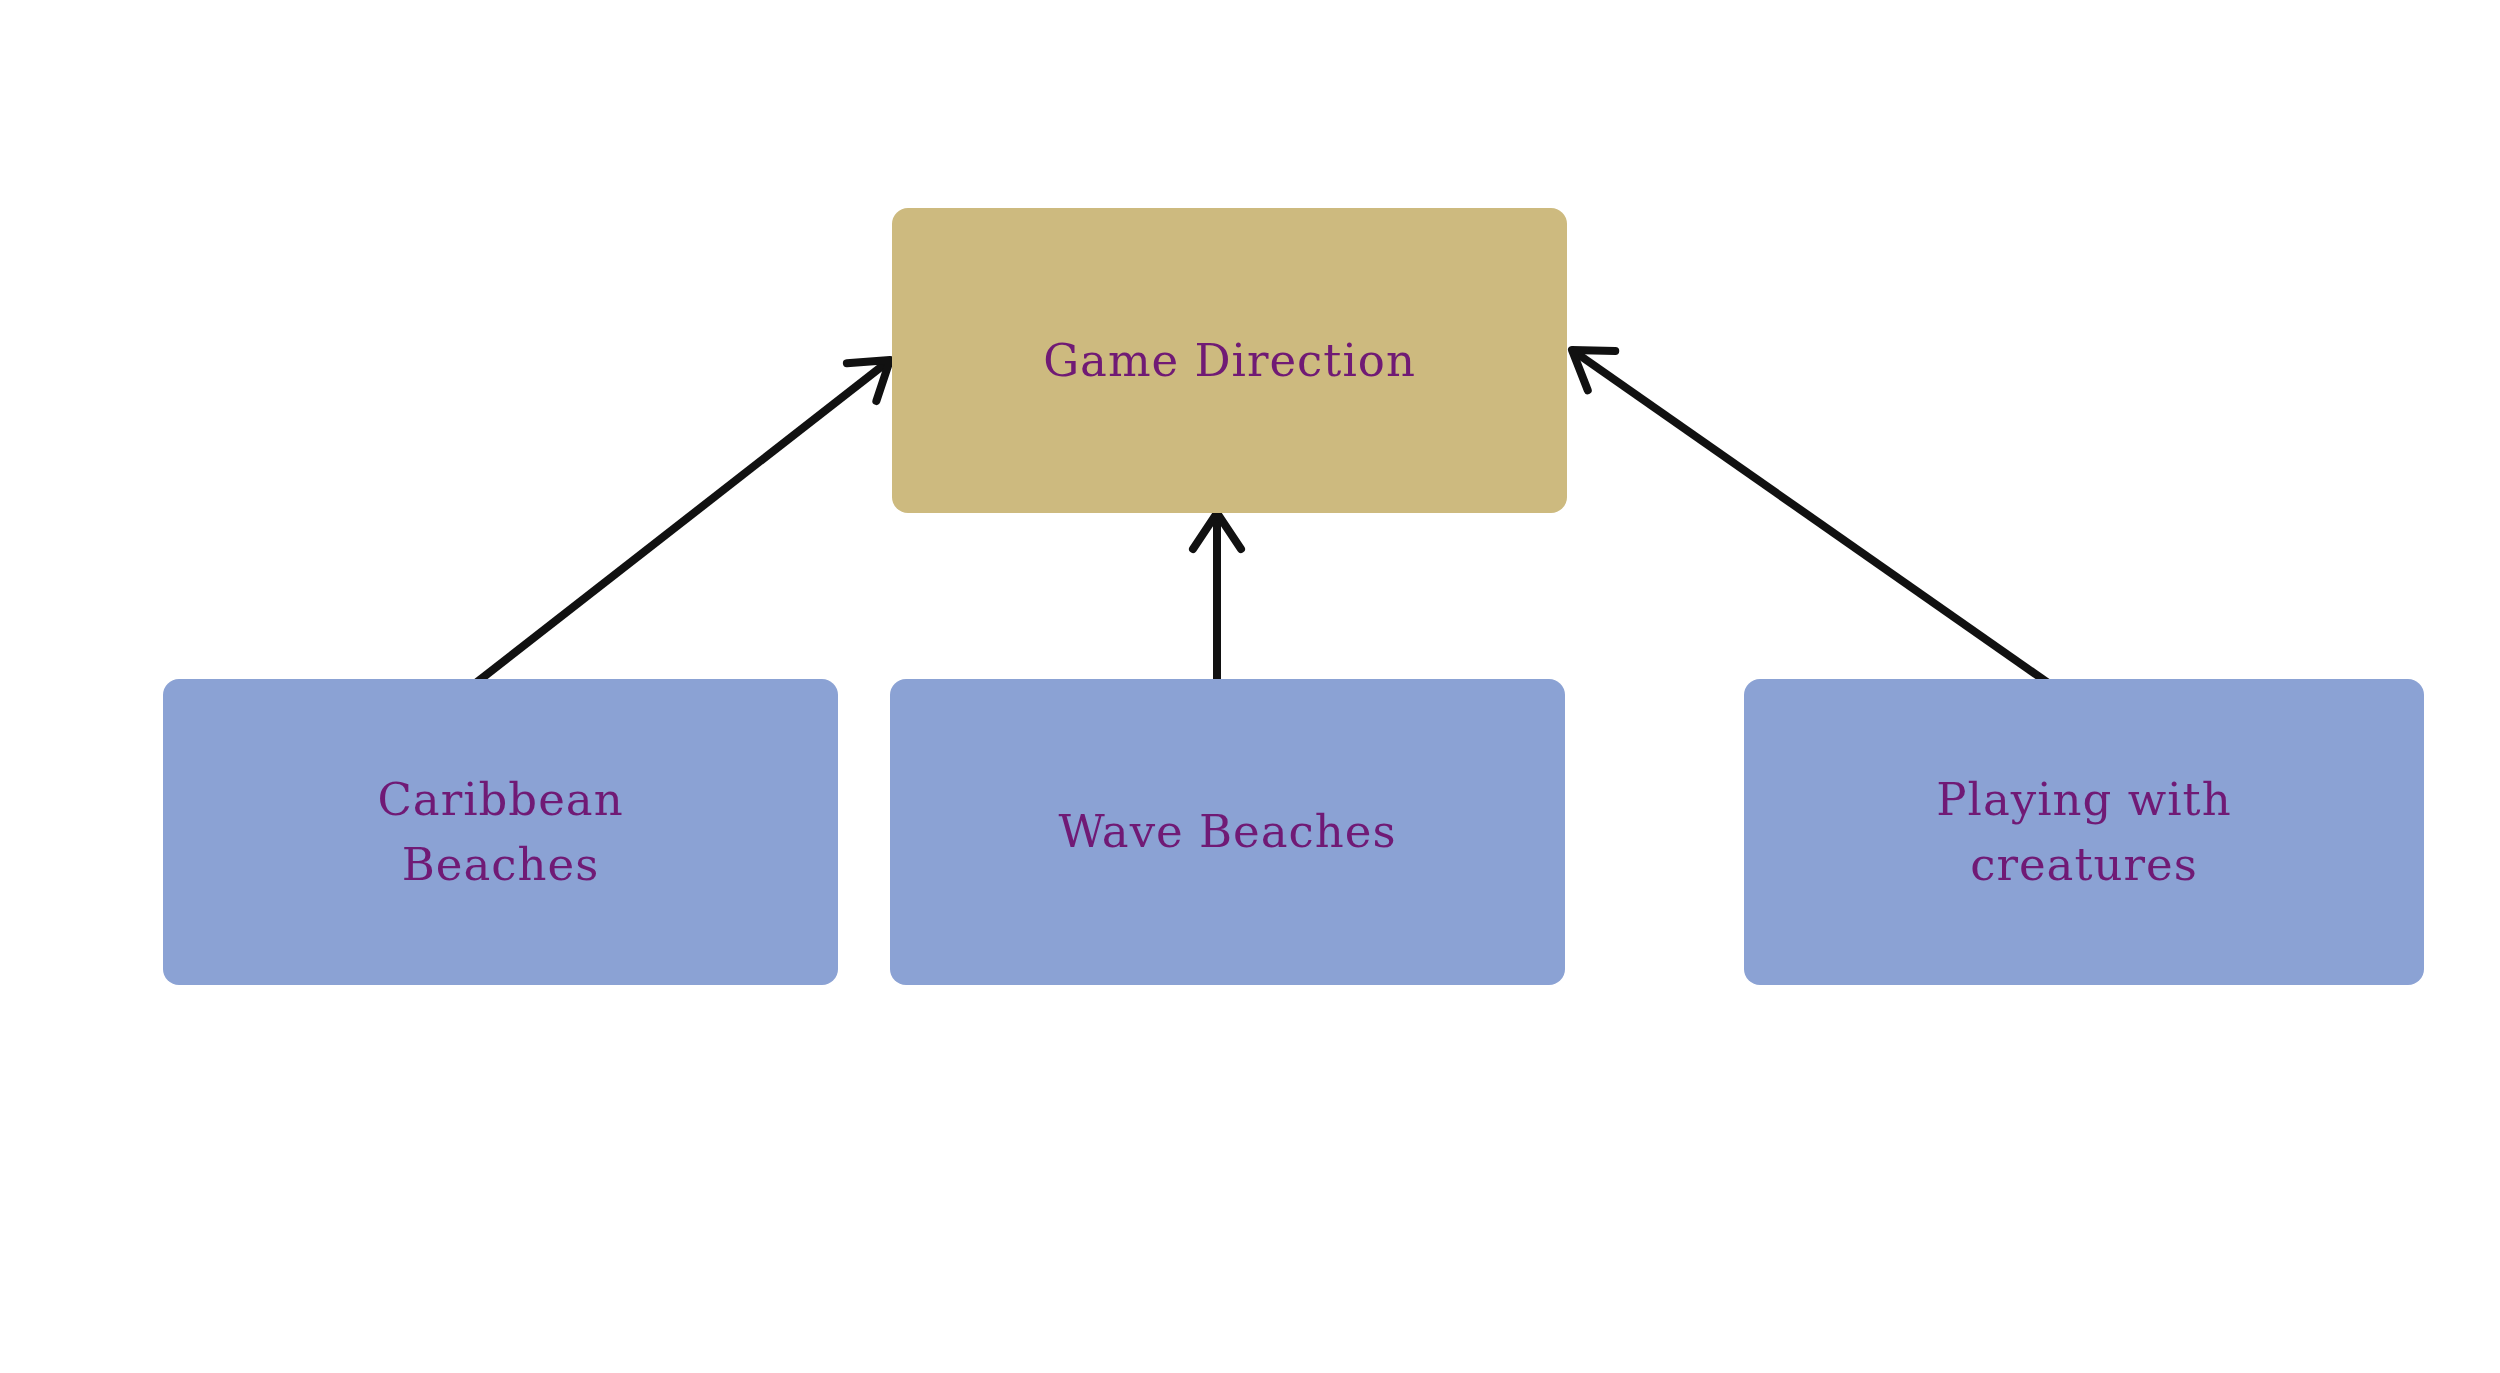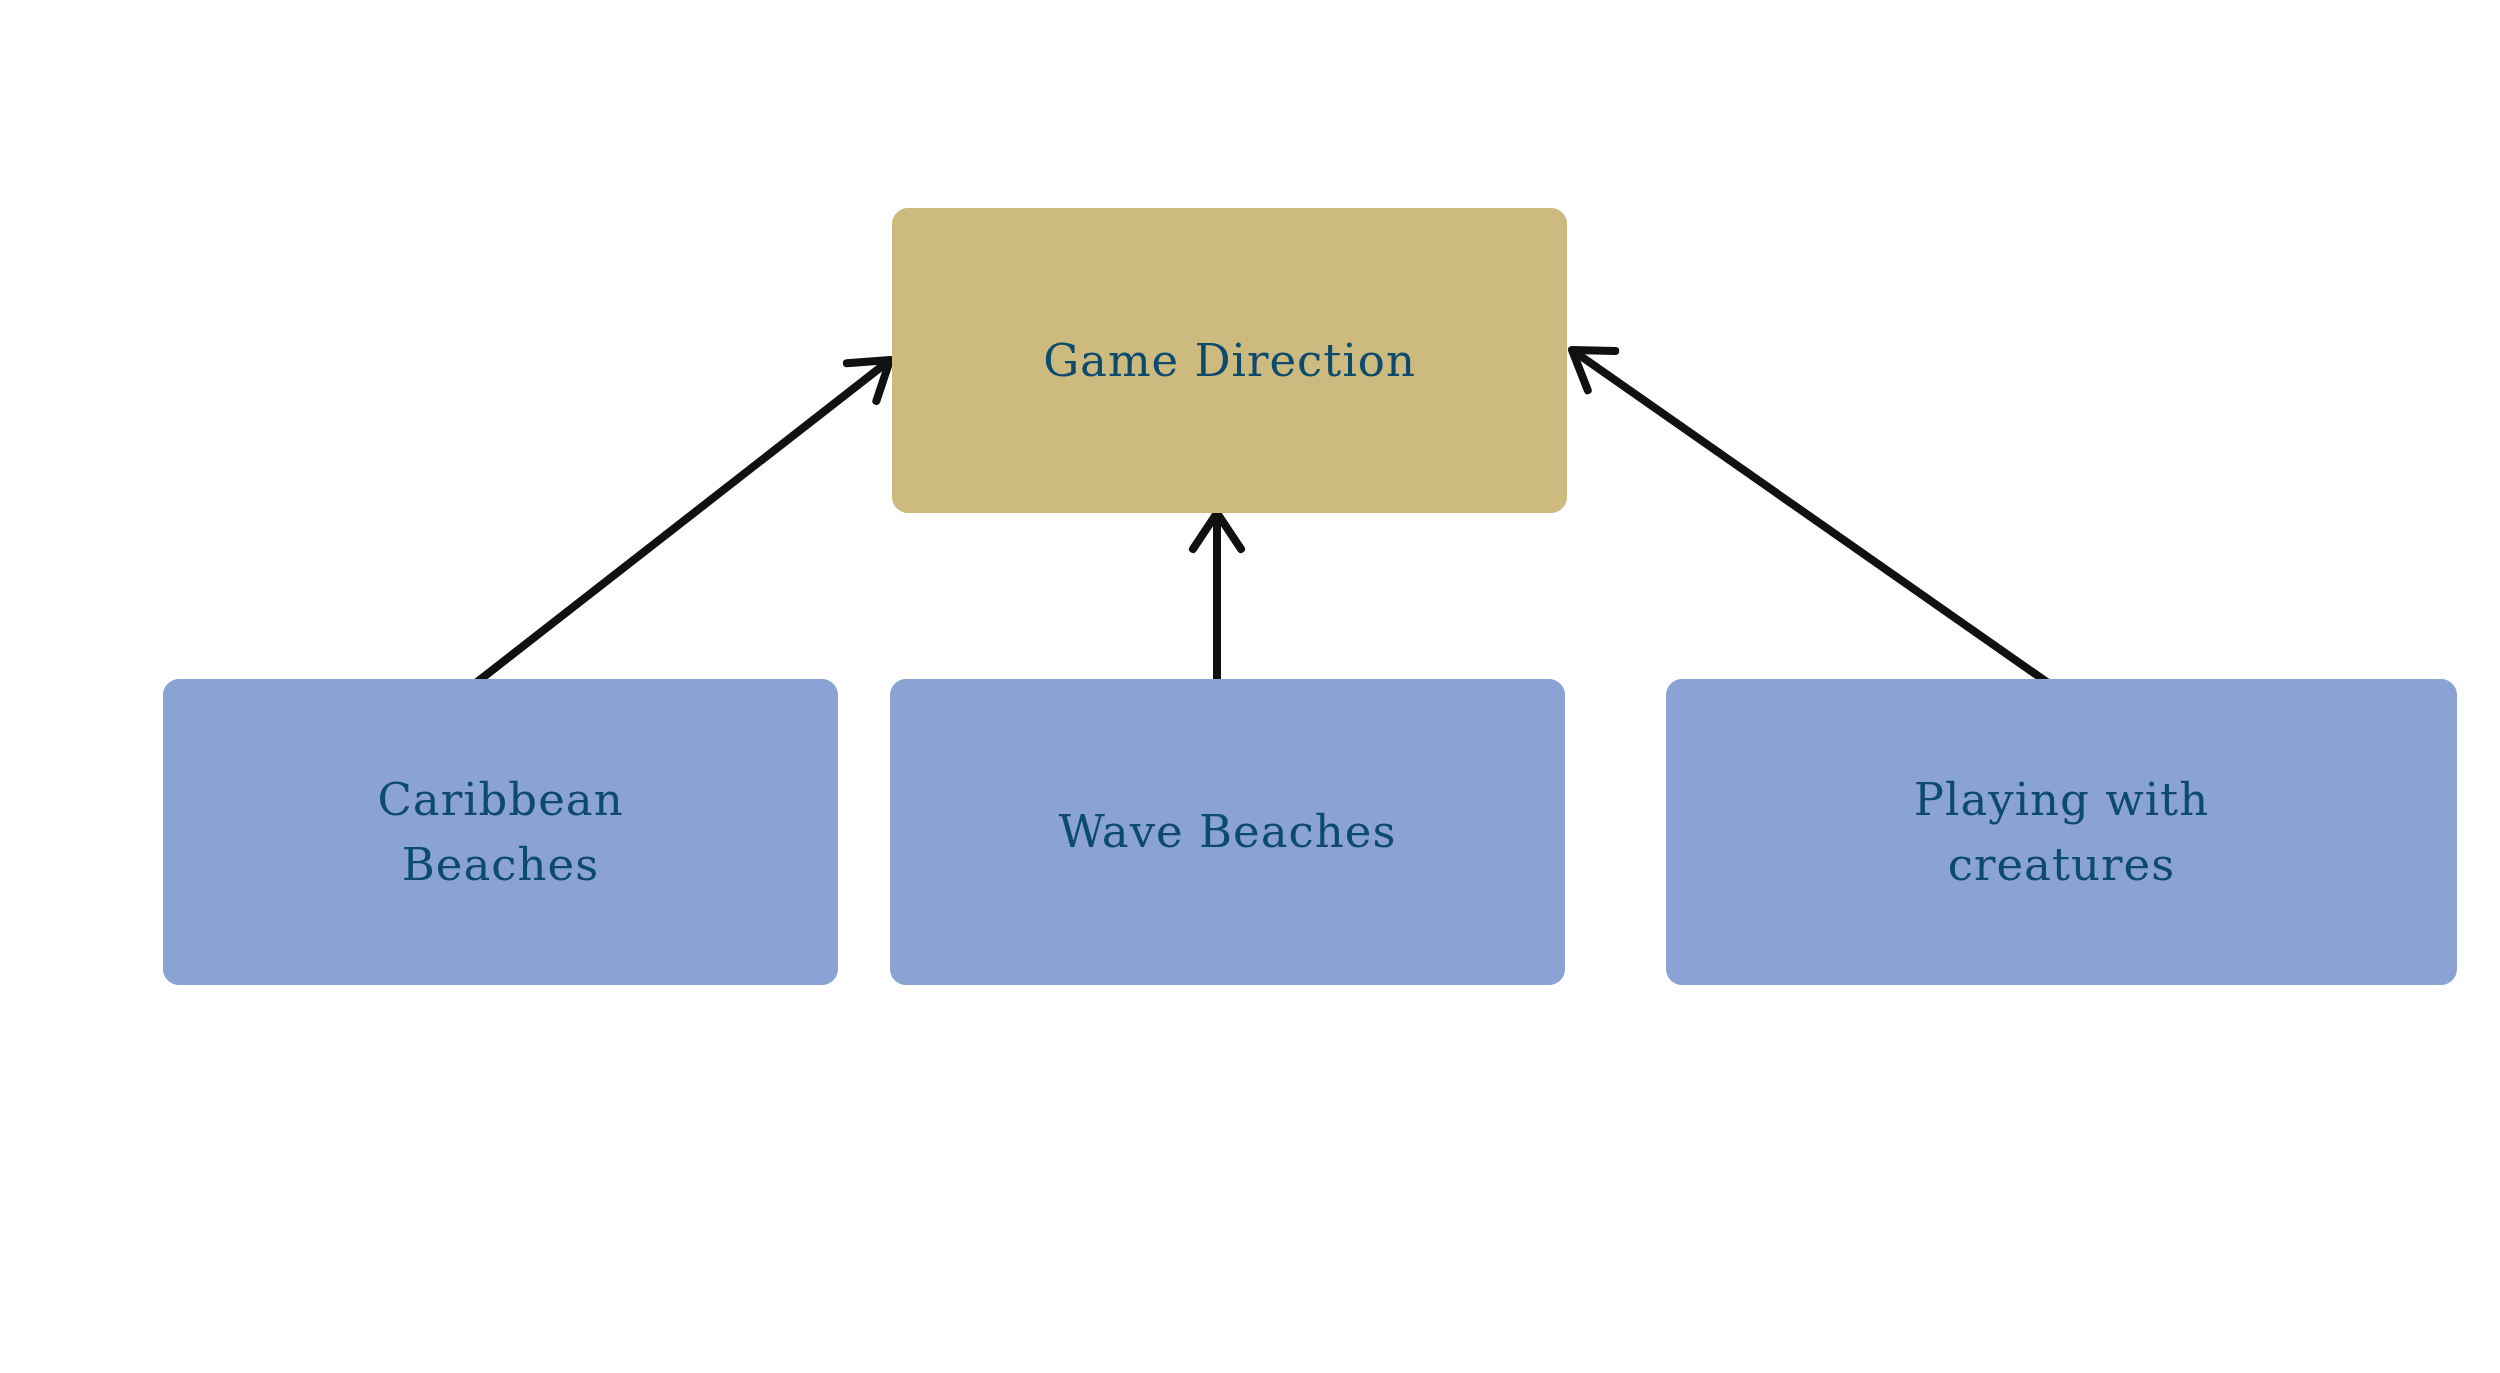--- a/index.html
+++ b/index.html
@@ -29,39 +29,39 @@
     justify-content: center;
     border-radius: 16px;
     box-sizing: border-box;
   }
   .node .label {
     white-space: pre-line;
     text-align: center;
     font-size: 45px;
     line-height: 1.45;
     letter-spacing: 1px;
-    color: #0c4a6e;
+    color: #701a75;
     font-weight: 500;
   }
   .node-root {
     left: 892px;
     top: 208px;
     width: 675px;
     height: 305px;
     background: #cdba7f;
   }
   .node-child {
     top: 679px;
     width: 675px;
     height: 306px;
     background: #8ba2d4;
   }
   .node-caribbean { left: 135px; margin-left: 28px; }
   .node-wave      { left: 890px; }
-  .node-creatures { left: 1666px; width: 791px; }
+  .node-creatures { left: 1744px; width: 680px; }
 </style>
 </head>
 <body>
 
 <div class="canvas">
 
   <svg class="edge-layer" viewBox="0 0 2500 1373" xmlns="http://www.w3.org/2000/svg">
     <defs>
       <marker id="ah" markerUnits="userSpaceOnUse" markerWidth="70" markerHeight="70" refX="42" refY="32" orient="auto">
         <polyline points="6,8 42,32 6,56" fill="none" stroke="#111111" stroke-width="8" stroke-linecap="round" stroke-linejoin="round"></polyline>

